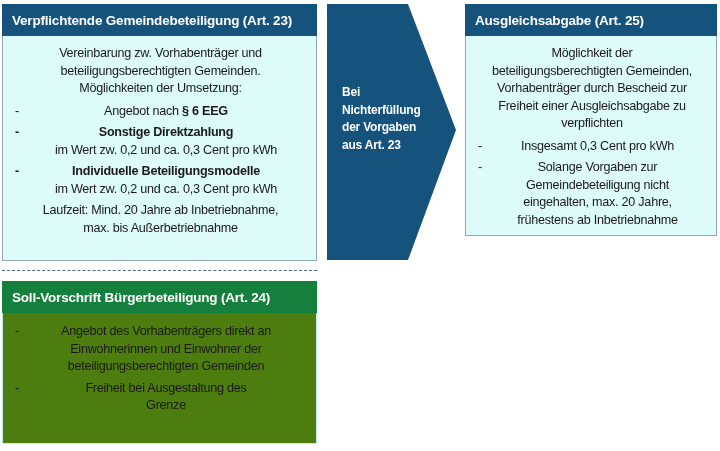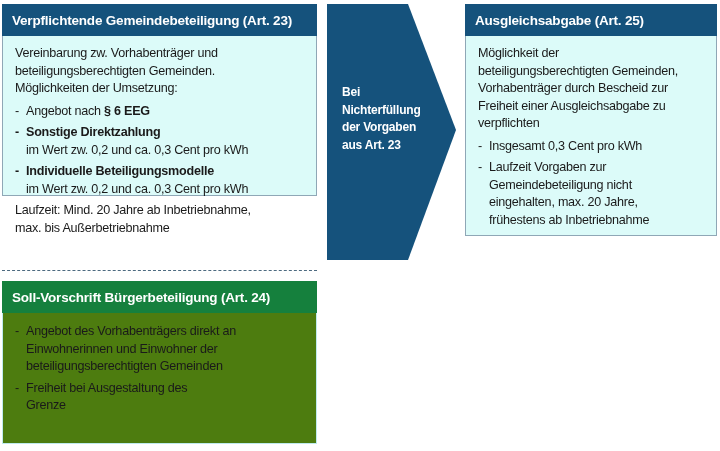--- a/index.html
+++ b/index.html
@@ -1,33 +1,33 @@
 <!DOCTYPE html>
 <html><head>
 <meta charset="utf-8">
 <style>
   html, body { margin:0; padding:0; }
   body { width:720px; height:451px; background:#ffffff; position:relative; overflow:hidden;
          font-family: "Liberation Sans", "DejaVu Sans", sans-serif; color:#1a1a1a; }
-  .box { position:absolute; box-sizing:border-box; }
+  .box { position:absolute; box-sizing:border-box;text-align:center; }
   .hdr { height:32px; box-sizing:border-box; padding:0 10px; display:flex; align-items:center;
          color:#ffffff; font-weight:bold; font-size:13.5px; letter-spacing:-0.2px; }
   .hdr.dark { background:#15527c; }
   .hdr.light { background:#15803d; }
   .body { background:#dcfbf9; border:1px solid #8fa7b6; border-top:none; box-sizing:border-box;
           padding:9px 10px 8px 12px; font-size:12.6px; line-height:17.5px; letter-spacing:-0.25px; }
   .body.light-b { background:#4d7c0f; border-color:#bfeaee; }
   .p { margin:0; }
   .list { margin:5px 0 0 0; padding:0; list-style:none; }
   .list li { position:relative; padding-left:11px; margin-bottom:4px; }
   .list li::before { content:"-"; position:absolute; left:0; top:0; }
   .list li.b::before { font-weight:bold; }
   .bold { font-weight:bold; }
   #left { left:2px; top:4px; width:315px; height:257px; }
-  #left .body { height:160px; }
+  #left .body { height:225px; }
   #right { left:465px; top:4px; width:252px; height:256px; }
   #right .body { height:200px; }
   #bottom { left:2px; top:281px; width:315px; height:163px; }
   #bottom .body { height:131px; padding-top:10px; }
   #dash { position:absolute; left:2px; top:270px; width:315px; border-top:1.5px dashed #4d6a80; }
   #arrow { position:absolute; left:327px; top:4px; width:129px; height:256px; }
   #arrow-text { position:absolute; left:342px; top:84px; color:#ffffff; font-weight:bold;
                 font-size:12px; line-height:17.5px; letter-spacing:-0.2px; width:95px; }
 </style>
 </head>
@@ -77,21 +77,21 @@
       <div>beteiligungsberechtigten Gemeinden,</div>
       <div>Vorhabenträger durch Bescheid zur</div>
       <div>Freiheit einer Ausgleichsabgabe zu</div>
       <div>verpflichten</div>
     </div>
     <ul class="list">
       <li>
         <div>Insgesamt 0,3 Cent pro kWh</div>
       </li>
       <li>
-        <div>Laufzeit Vorgaben zur</div>
+        <div>Solange Vorgaben zur</div>
         <div>Gemeindebeteiligung nicht</div>
         <div>eingehalten, max. 20 Jahre,</div>
         <div>frühestens ab Inbetriebnahme</div>
       </li>
     </ul>
   </div>
 </div>
 
 <div id="dash"></div>
 

